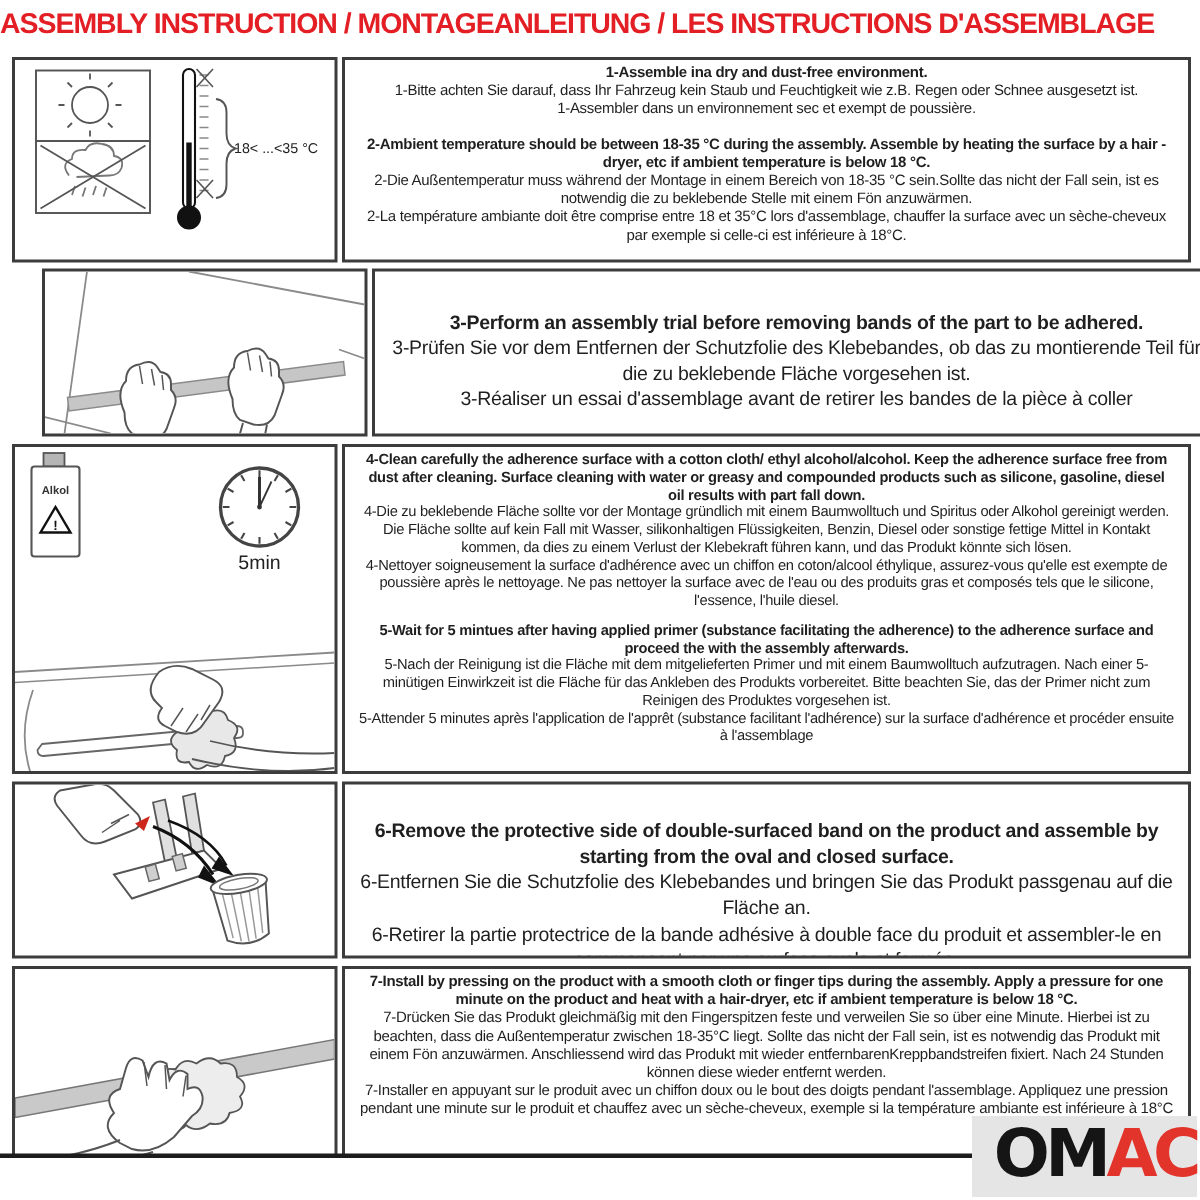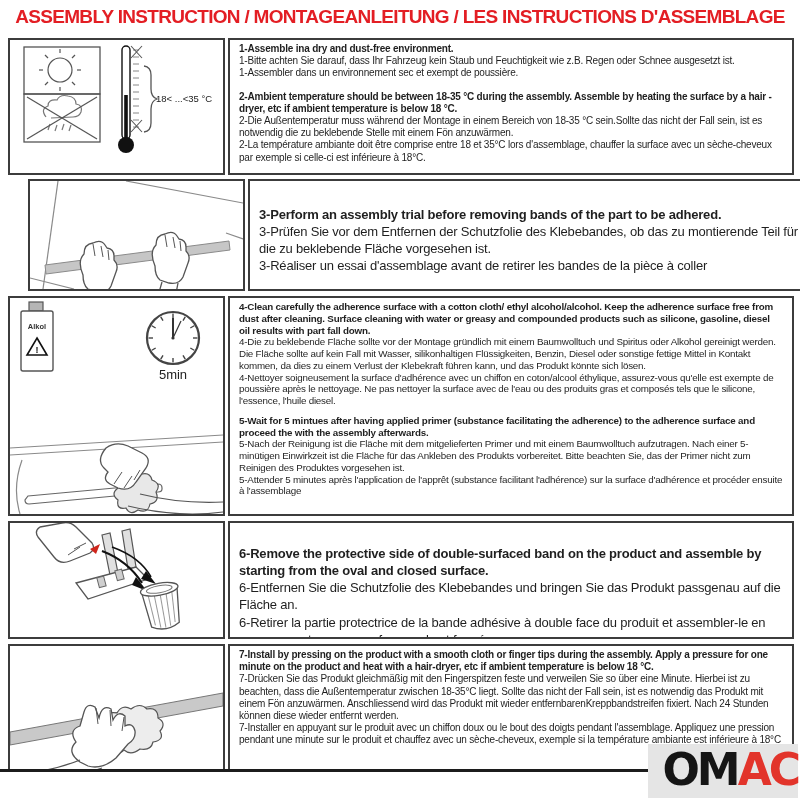--- a/index.html
+++ b/index.html
@@ -1,34 +1,34 @@
 <!DOCTYPE html>
 <html><head>
 <meta charset="utf-8">
 <style>
   html,body{margin:0;padding:0;}
   body{
     width:800px;height:800px;background:#ffffff;position:relative;overflow:hidden;
     font-family:"Liberation Sans",sans-serif;color:#1f1f1f;
   }
   .title{
-    position:absolute;top:6px;left:0;width:800px;text-align:center;
+    position:absolute;top:6px;left:0;width:800px;
     font-size:19px;font-weight:bold;letter-spacing:-0.7px;color:#e31e24;white-space:nowrap;
   }
   .cell{position:absolute;border:2px solid #3c3c3c;background:#fff;box-sizing:border-box;overflow:hidden;}
   .left{left:8px;width:217px;}
   .right{left:228px;width:566px;padding:3px 9px;}
   .r1{top:38px;height:137px;}
   .r2{top:179px;height:112px;margin-left:20px;}
   .r3{top:296px;height:220px;}
   .r4{top:521px;height:118px;}
   .r5{top:644px;height:128px;}
   .r2.right{padding-top:25px;}
   .r4.right{padding-top:22px;}
-  p{margin:0;}
+  p{margin:0;text-align:center;}
   .small{font-size:10px;line-height:1.22;letter-spacing:-0.2px;}
   .small3{font-size:9.8px;line-height:1.2;letter-spacing:-0.2px;}
   .big{font-size:13px;line-height:1.32;letter-spacing:-0.2px;}
   .en{font-weight:bold;}
   .gap{height:11px;}
   .gap3{height:8px;}
   .bottom-rule{position:absolute;top:769px;left:0;width:650px;height:3px;background:#1c1c1c;}
   .logo{
     position:absolute;top:744px;left:648px;width:150px;height:54px;background:#e5e5e5;
     text-align:right;font-family:"DejaVu Sans",sans-serif;font-weight:bold;

